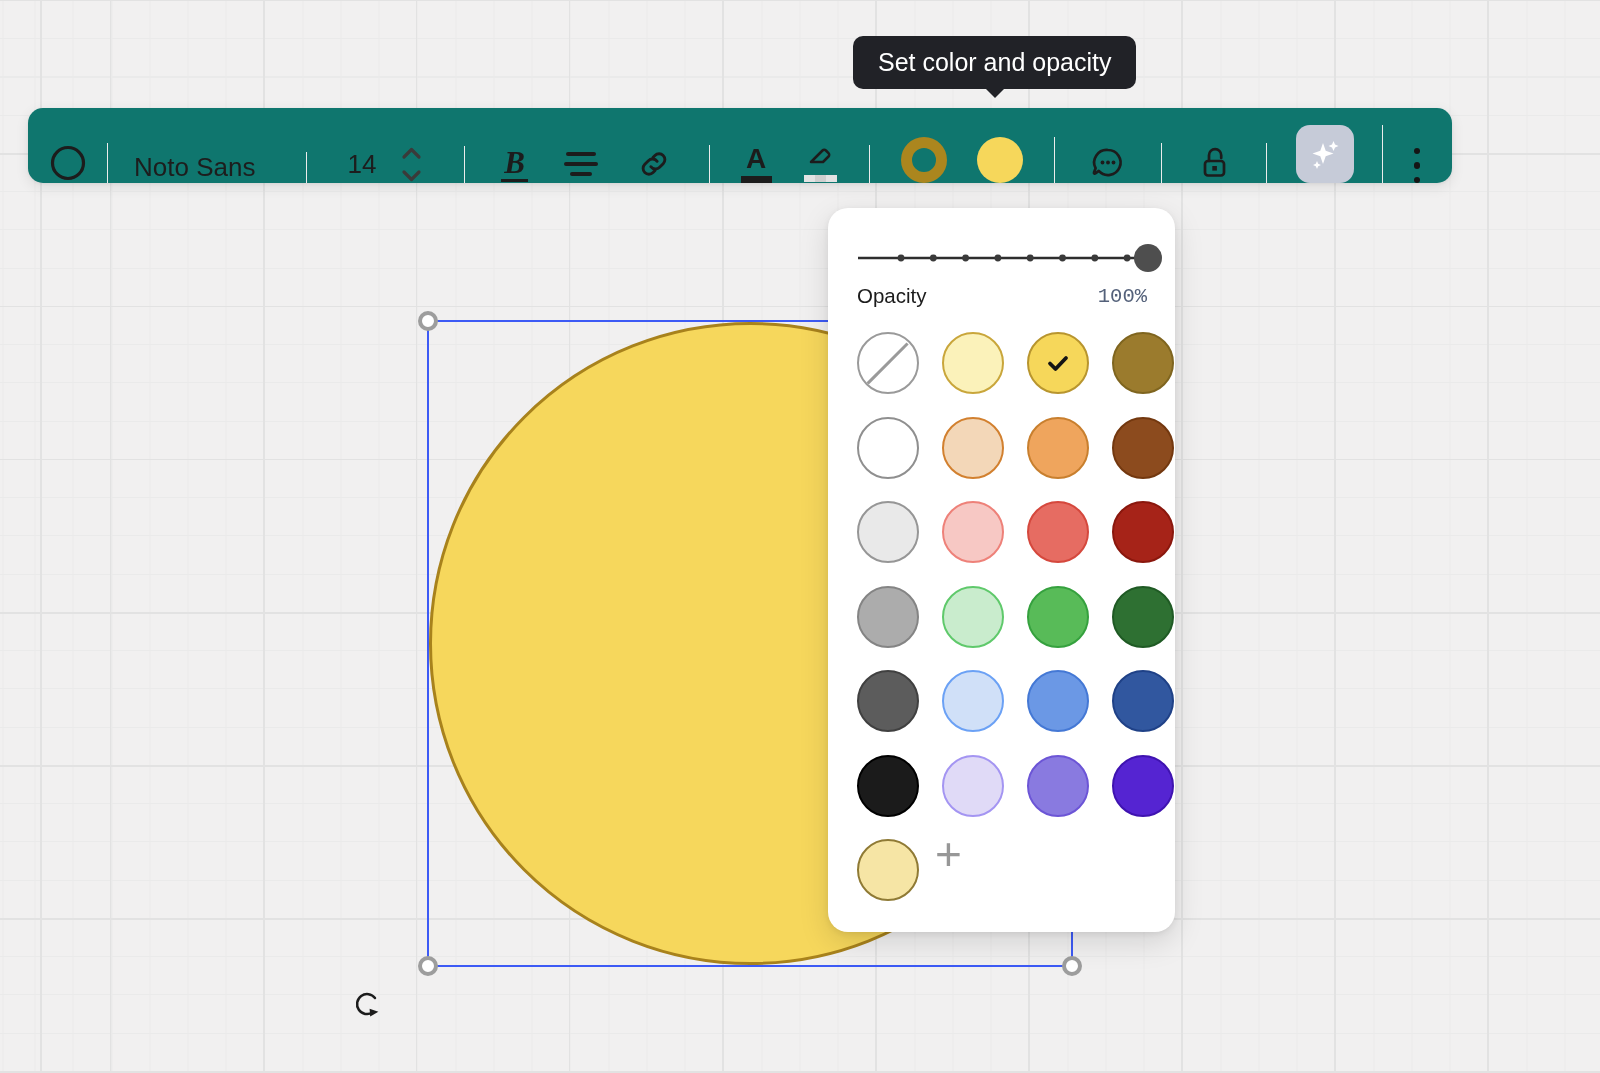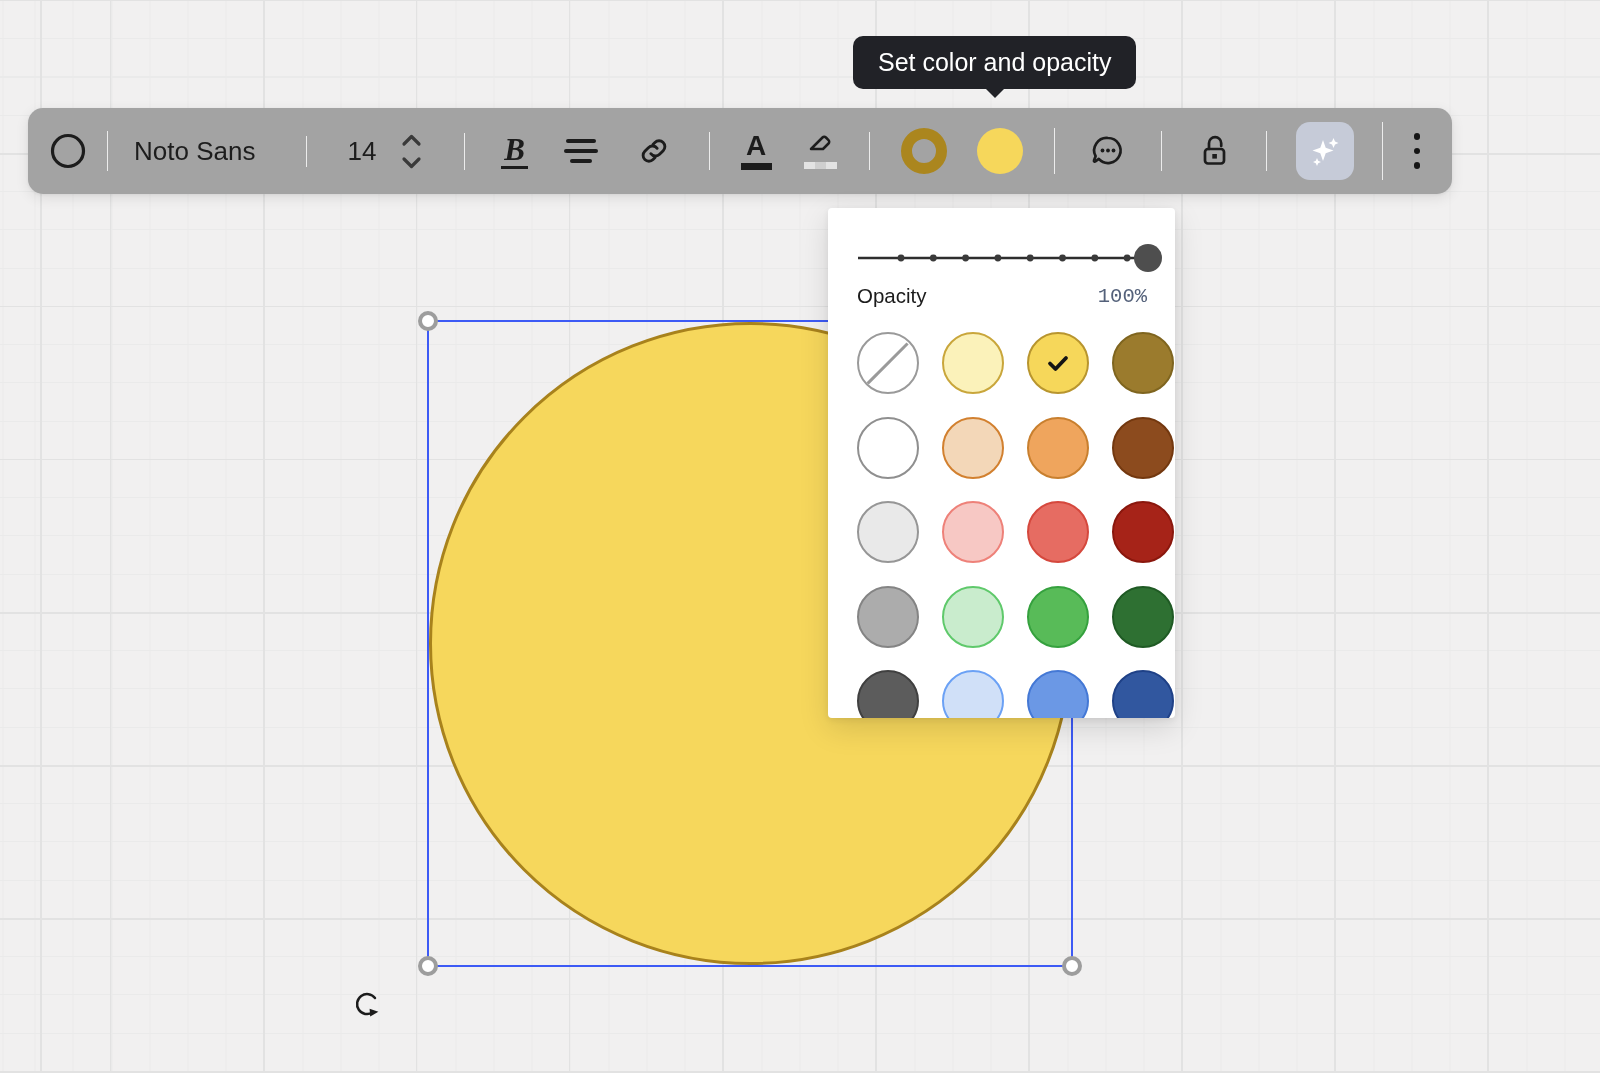--- a/index.html
+++ b/index.html
@@ -30,23 +30,23 @@
     background: #fff; border: 4.5px solid #9d9d9d;
   }
   .sel-tl { left: -11px; top: -11px; }
   .sel-tr { right: -11px; top: -11px; }
   .sel-bl { left: -11px; bottom: -11px; }
   .sel-br { right: -11px; bottom: -11px; }
   .rotate-handle { position: absolute; left: 348px; top: 987px; width: 36px; height: 36px; z-index: 2; }
 
   
   .toolbar {
-    position: absolute; left: 28px; top: 108px; width: 1424px; height: 86px;
-    background: #a3a3a3; border-radius: 15px; z-index: 10;
-    display: flex; align-items: center;
+    position: absolute; left: 28px; top: 108px; width: 1424px; height: 75px;
+    background: #0f766e; border-radius: 15px; z-index: 10;
+    display: flex; align-items: flex-end;
     box-shadow: 0 4px 14px rgba(0,0,0,.09), 0 1px 3px rgba(0,0,0,.06);
   }
   .tb-sec { display: flex; align-items: center; justify-content: center; border-right: 1px solid #ececec; }
   .tb-sec:last-child { border-right: none; }
   .tb-sec.s-shape { width: 80px; }
   .tb-sec.s-font  { width: 199px; justify-content: flex-start; padding-left: 26px; }
   .tb-sec.s-size  { width: 158px; gap: 24px; }
   .tb-sec.s-text  { width: 245px; justify-content: space-evenly; }
   .tb-sec.s-tcol  { width: 160px; justify-content: space-evenly; }
   .tb-sec.s-scol  { width: 185px; justify-content: space-evenly; }
@@ -87,22 +87,22 @@
     display: flex; align-items: center; z-index: 12; white-space: nowrap;
   }
   .tooltip::after {
     content: ""; position: absolute; left: 50%; bottom: -9px; margin-left: -10px;
     border-left: 10px solid transparent; border-right: 10px solid transparent;
     border-top: 10px solid #212227;
   }
 
   
   .panel {
-    position: absolute; left: 828px; top: 208px; width: 347px; height: 510px;
-    background: #fff; border-radius: 4px; z-index: 15; overflow: hidden;
+    position: absolute; left: 828px; top: 208px; width: 347px; height: 724px;
+    background: #fff; border-radius: 20px; z-index: 15; overflow: hidden;
     box-shadow: 0 10px 30px rgba(0,0,0,.13), 0 2px 6px rgba(0,0,0,.07);
   }
   .slider { position: absolute; left: 29px; top: 35px; width: 305px; height: 30px; cursor: pointer; }
   .opacity-row {
     position: absolute; left: 29px; right: 28px; top: 74px; height: 28px;
     display: flex; justify-content: space-between; align-items: center;
   }
   .opacity-label { font-size: 20.5px; color: #1c1c1c; }
   .opacity-value { font-size: 20.5px; color: #54617a; font-family: Liberation Mono, monospace; }
   .swatch-grid {

